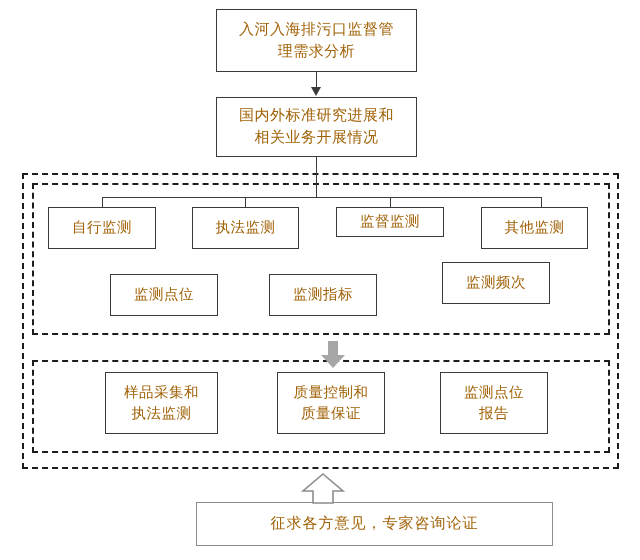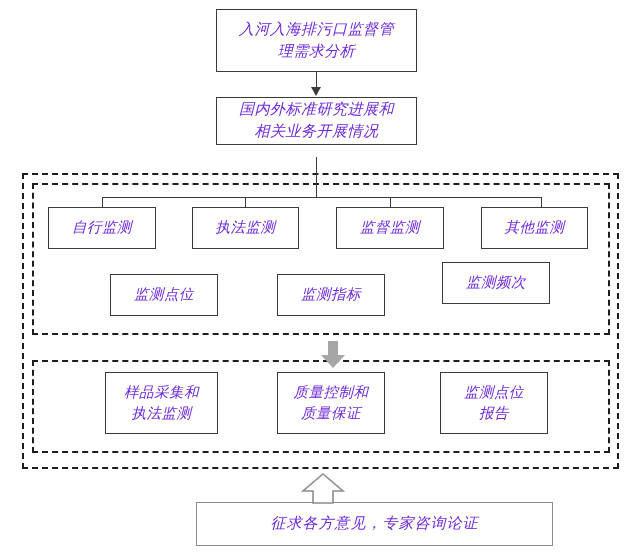--- a/index.html
+++ b/index.html
@@ -21,24 +21,23 @@
   
   .box {
     position: absolute;
     box-sizing: border-box;
     background: #ffffff;
     border: 1.5px solid #3a3a3a;
     display: flex;
     align-items: center;
     justify-content: center;
     text-align: center;
-    color: #6d28d9;
+    color: #a16207;
     line-height: 1.45;
     z-index: 3;
-    font-style: italic;
   }
   .box .txt { display: block; width: 100%; }
 
   .box-top      { font-size: 15px; letter-spacing: .5px; }
   .box-node     { font-size: 14.5px; letter-spacing: .5px; }
   .box-bottom   { font-size: 15px; letter-spacing: 1px;
                   border: 1.5px solid #8c8c8c; }
 
   
   .group-outer {
@@ -97,21 +96,21 @@
 
 <div id="canvas">
 
   <div class="box box-top" style="left:216px; top:9px; width:201px; height:63px;">
     <span class="txt">入河入海排污口监督管<br>理需求分析</span>
   </div>
 
   <div class="vline" style="left:316px; top:72px; height:16px;"></div>
   <div class="arrowhead-down" style="left:311px; top:87px;"></div>
 
-  <div class="box box-top" style="left:216px; top:97px; width:201px; height:48px;">
+  <div class="box box-top" style="left:216px; top:97px; width:201px; height:60px;">
     <span class="txt">国内外标准研究进展和<br>相关业务开展情况</span>
   </div>
 
   <div class="vline" style="left:316px; top:157px; height:40px;"></div>
 
   <div class="group-outer" style="left:22px; top:173px; width:597px; height:296px;"></div>
 
   <div class="group-inner dashdot" style="left:32px; top:183px; width:578px; height:152px;"></div>
 
   <div class="hline" style="left:102px; top:197px; width:440px;"></div>
@@ -119,31 +118,31 @@
   <div class="vline" style="left:245px; top:197px; height:10px;"></div>
   <div class="vline" style="left:390px; top:197px; height:10px;"></div>
   <div class="vline" style="left:541px; top:197px; height:10px;"></div>
 
   <div class="box box-node" style="left:48px; top:207px; width:108px; height:42px;">
     <span class="txt">自行监测</span>
   </div>
   <div class="box box-node" style="left:192px; top:207px; width:107px; height:42px;">
     <span class="txt">执法监测</span>
   </div>
-  <div class="box box-node" style="left:336px; top:207px; width:108px; height:42px;">
+  <div class="box box-node" style="left:336px; top:207px; width:108px; height:30px;">
     <span class="txt">监督监测</span>
   </div>
   <div class="box box-node" style="left:481px; top:207px; width:107px; height:42px;">
     <span class="txt">其他监测</span>
   </div>
 
   <div class="box box-node" style="left:110px; top:274px; width:108px; height:42px;">
     <span class="txt">监测点位</span>
   </div>
-  <div class="box box-node" style="left:277px; top:274px; width:108px; height:42px;">
+  <div class="box box-node" style="left:269px; top:274px; width:108px; height:42px;">
     <span class="txt">监测指标</span>
   </div>
   <div class="box box-node" style="left:442px; top:262px; width:108px; height:42px;">
     <span class="txt">监测频次</span>
   </div>
 
   <svg class="block-arrow-down" width="26" height="28" style="left:320px; top:341px;" viewBox="0 0 26 28">
     <polygon points="8,0 18,0 18,14 25,14 13,27 1,14 8,14" fill="#a6a6a6"></polygon>
   </svg>
 

